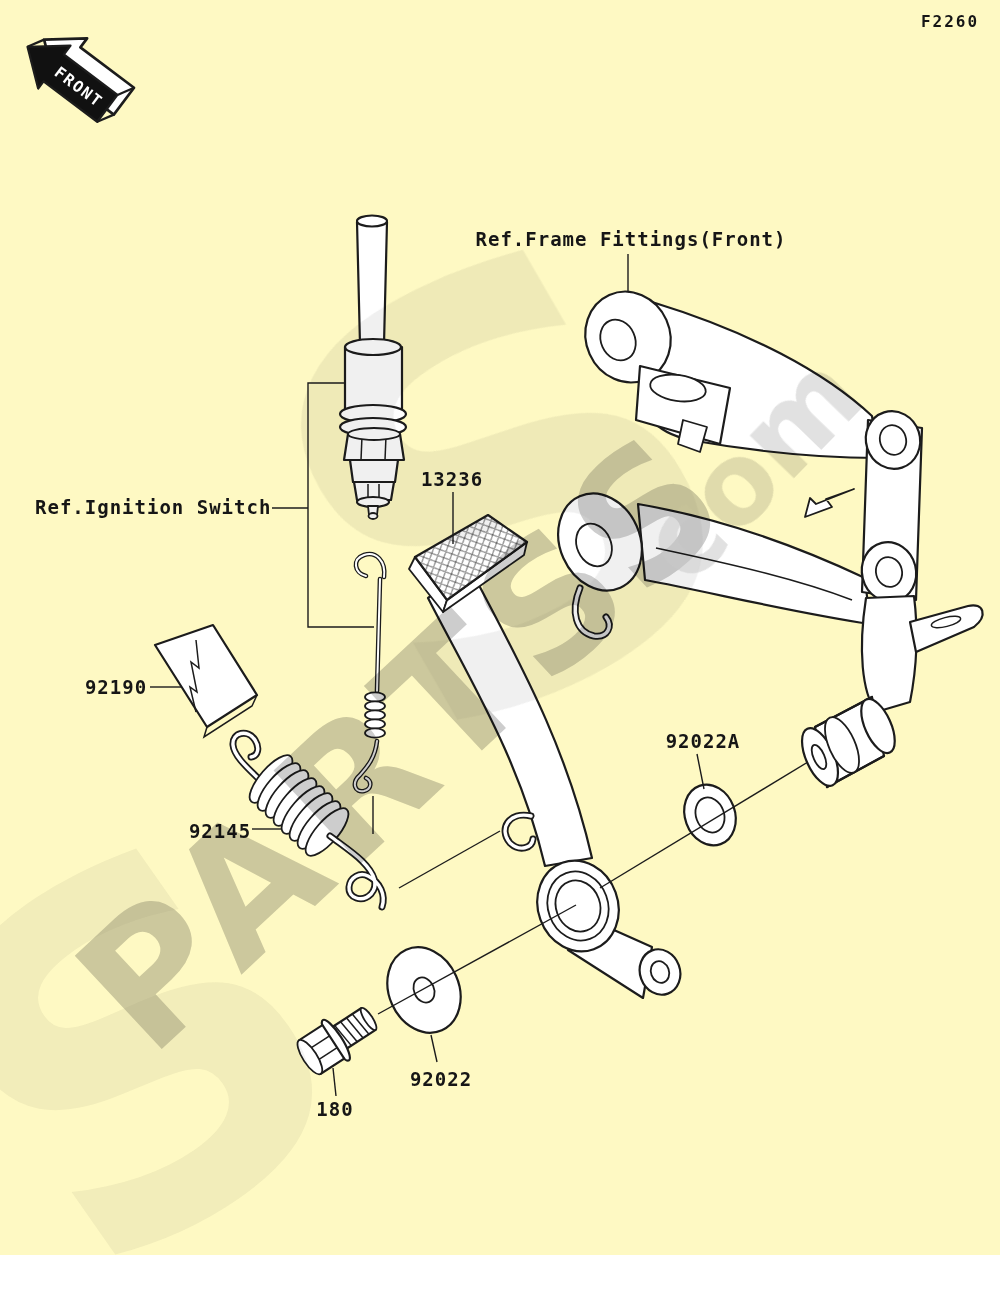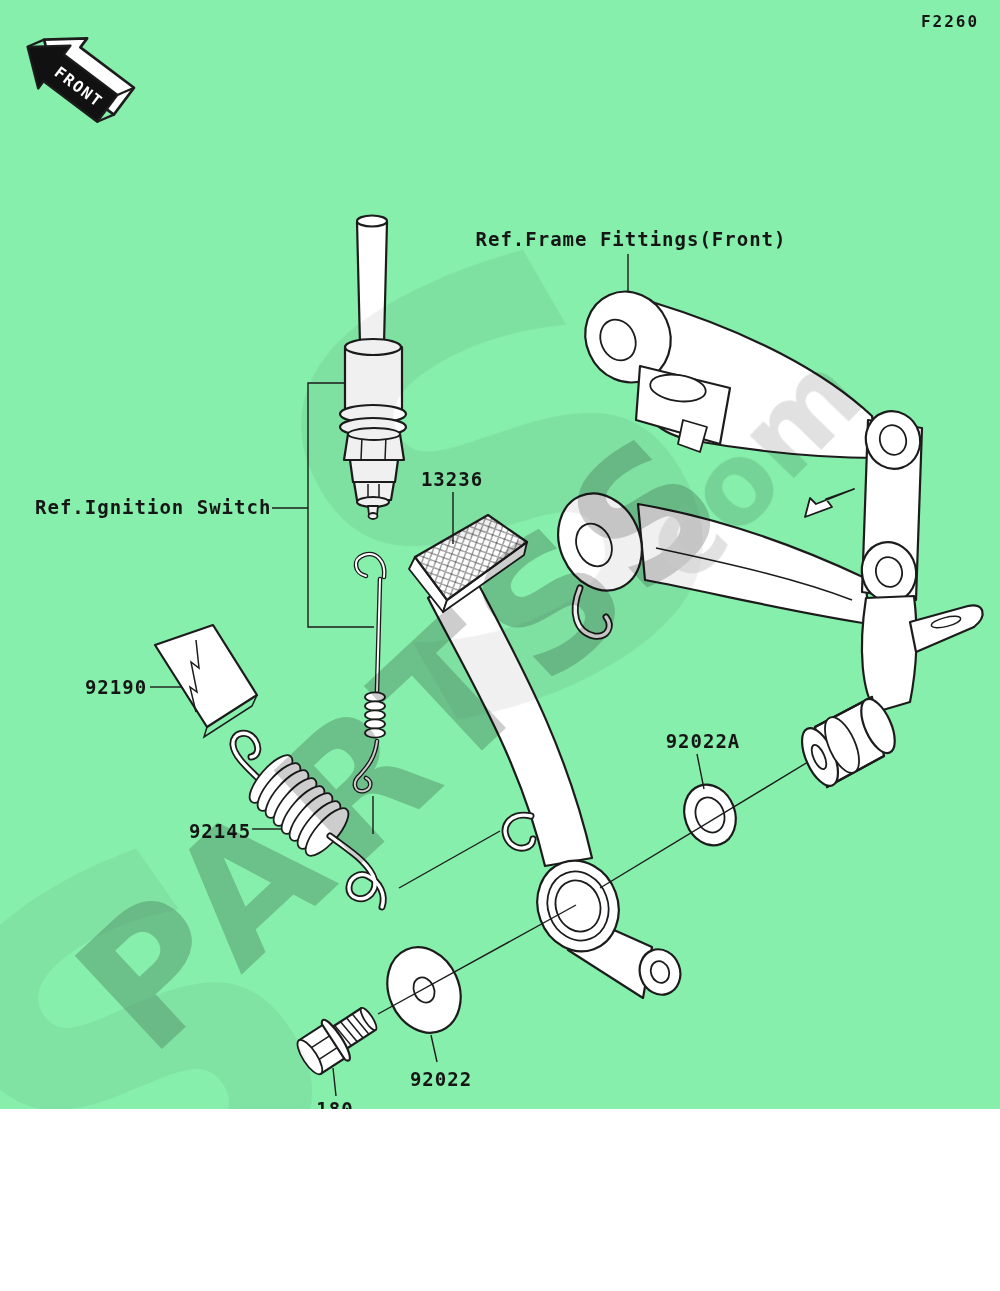--- a/index.html
+++ b/index.html
@@ -1,16 +1,16 @@
 <!DOCTYPE html>
 <html><head>
 <meta charset="utf-8">
 <style>
   html,body{margin:0;padding:0;background:#ffffff;}
-  #stage{position:relative;width:1000px;height:1109px;background:#86efac;overflow:hidden;
+  #stage{position:relative;width:1000px;height:1255px;background:#fef9c3;overflow:hidden;
          font-family:"DejaVu Sans Mono","Liberation Mono",monospace;}
   svg{display:block}
   text.lbl{font-family:"DejaVu Sans Mono","Liberation Mono",monospace;
            font-weight:bold;fill:#161616;}
   text.wm{font-family:"DejaVu Sans","Liberation Sans",sans-serif;font-weight:bold;}
   .ln{stroke:#1c1c1c;stroke-width:2.2;fill:none;stroke-linecap:round;stroke-linejoin:round;}
   .lnthin{stroke:#1c1c1c;stroke-width:1.5;fill:none;}
   .wfill{fill:#ffffff;stroke:#1c1c1c;stroke-width:2.2;stroke-linejoin:round;}
   .wfill2{fill:#ffffff;stroke:#1c1c1c;stroke-width:1.8;stroke-linejoin:round;}
   .leader{stroke:#1c1c1c;stroke-width:1.4;fill:none;}

